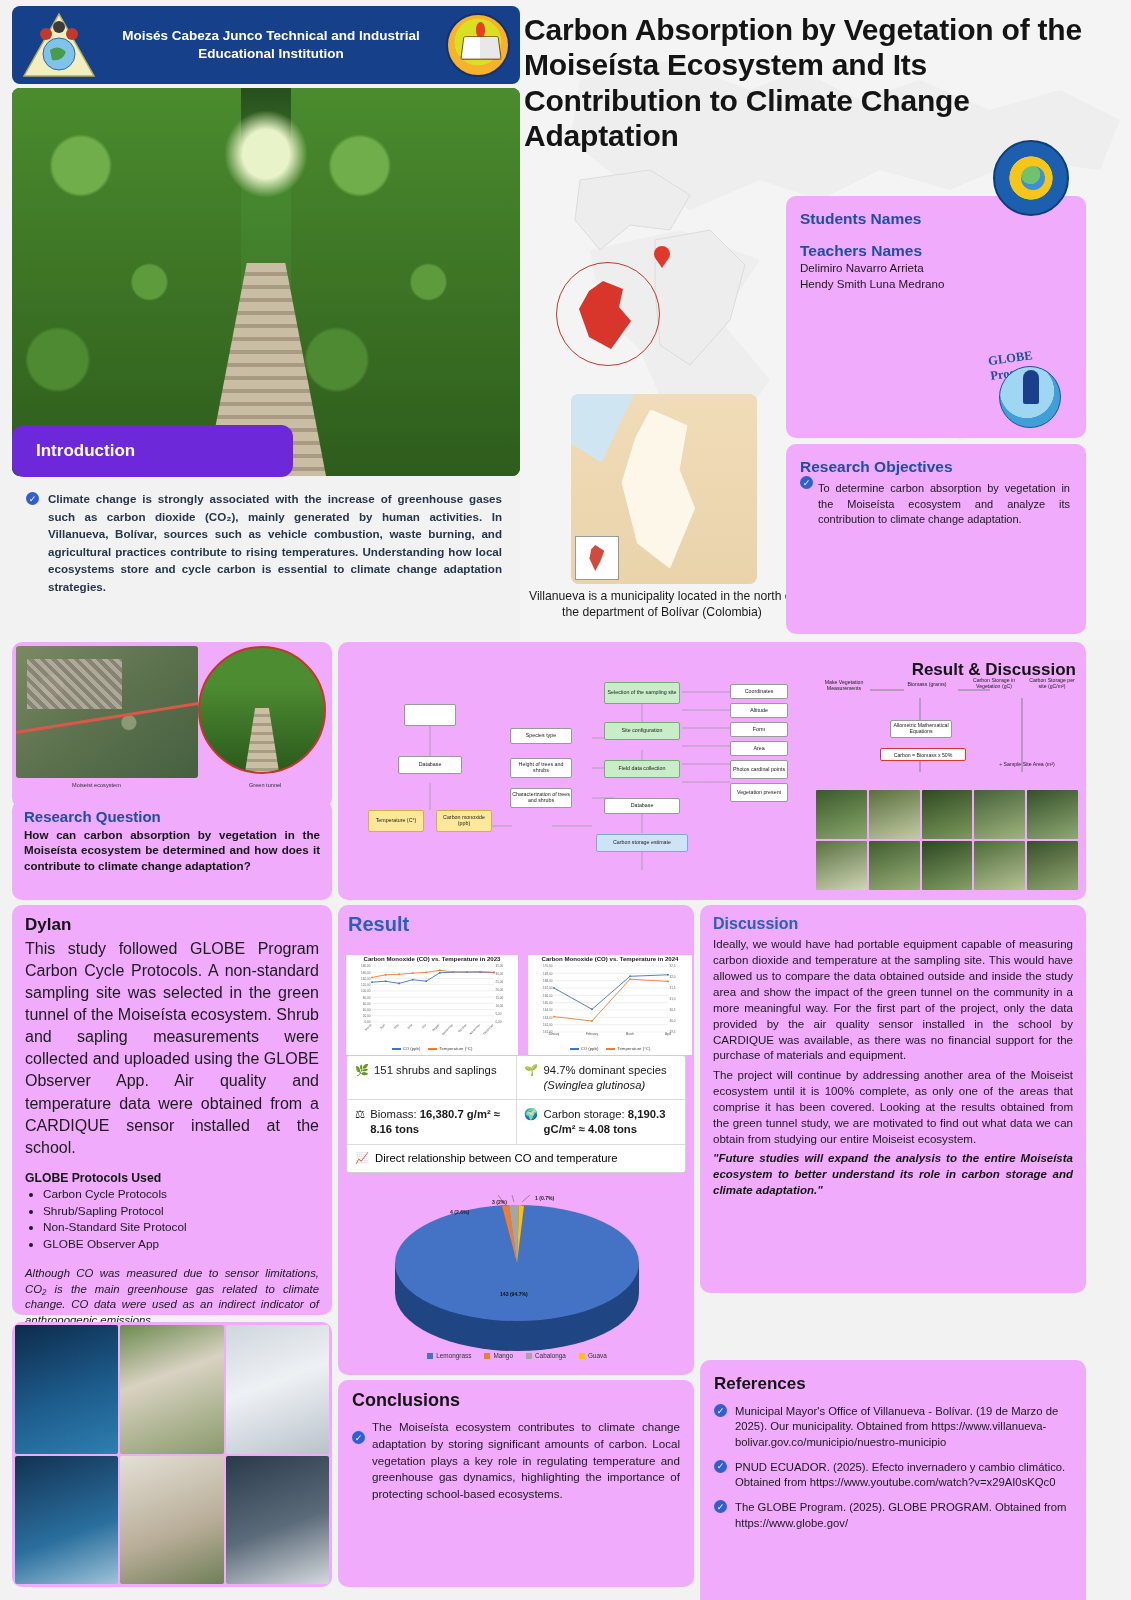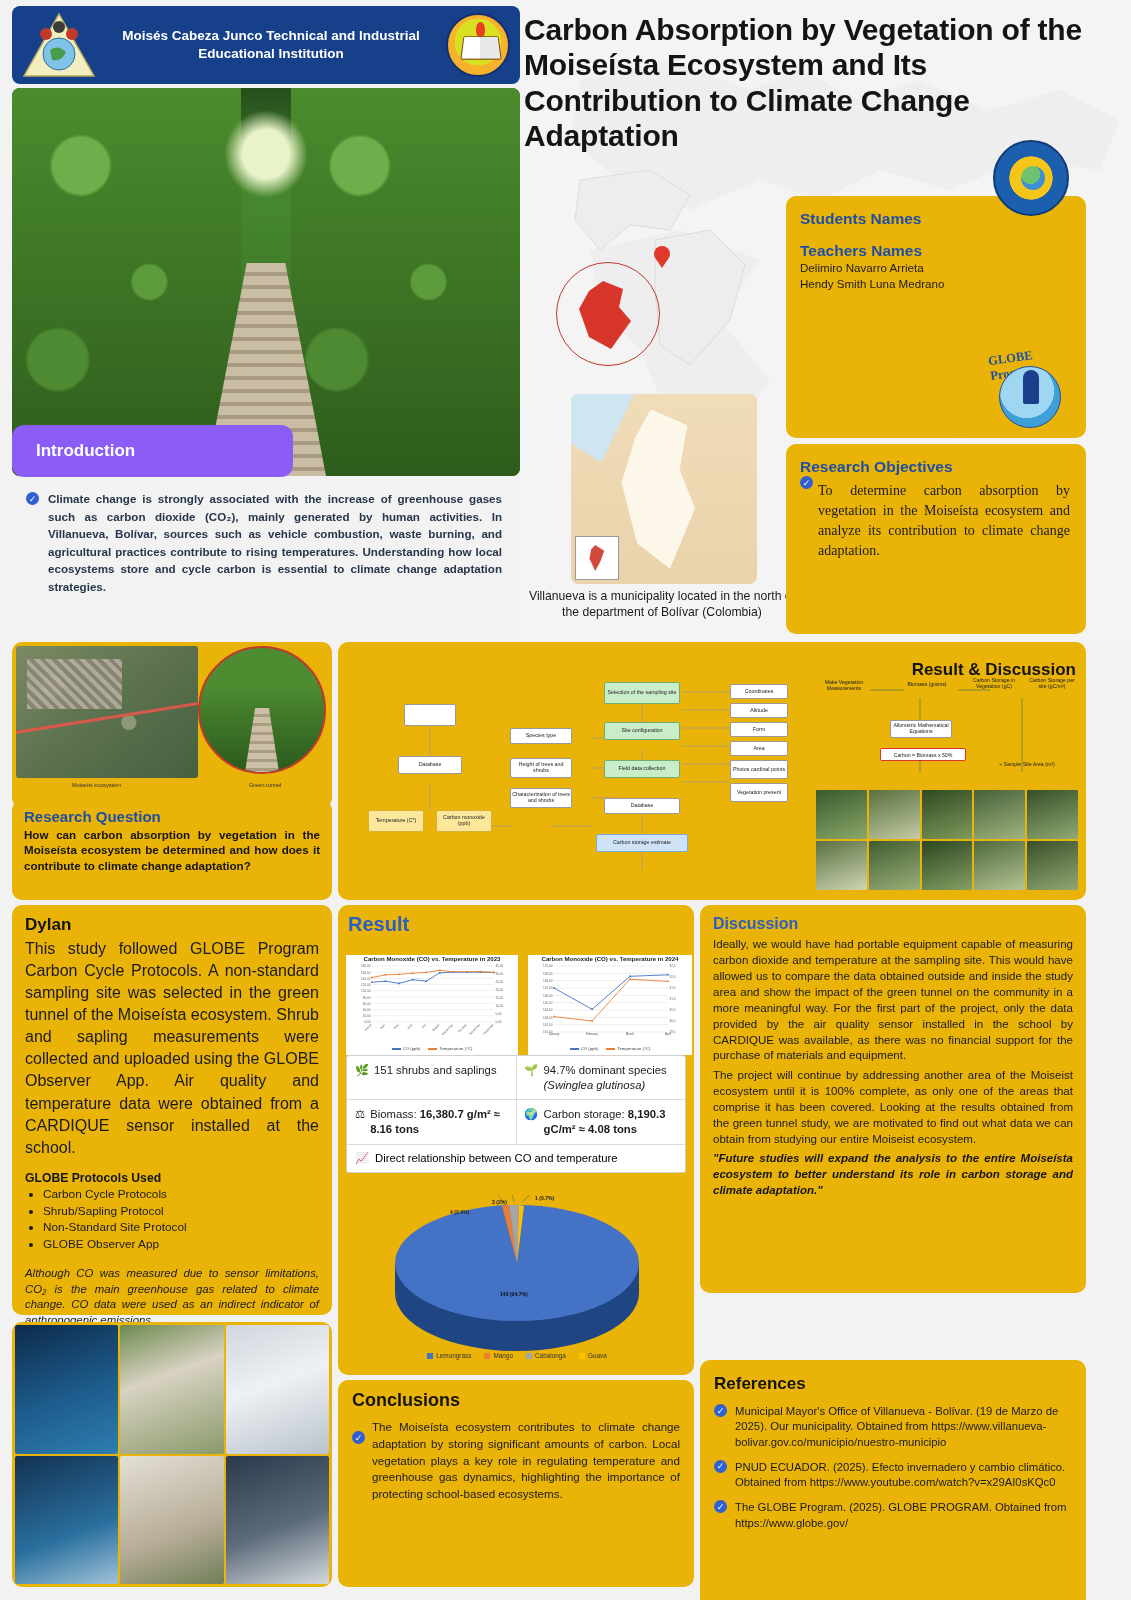--- a/index.html
+++ b/index.html
@@ -71,52 +71,51 @@
   .hero-photo .leafL { left: 0; }
   .hero-photo .leafR { right: 0; }
   .hero-photo .sky {
     position: absolute; left: 42%; top: 6%; width: 16%; height: 22%;
     background: radial-gradient(ellipse,#e9f3c9 0 40%, rgba(233,243,201,0) 72%);
   }
 
   
   .intro-tab {
     position: absolute; left: 12px; top: 425px; width: 281px; height: 52px;
-    background: #8b5cf6; border-radius: 12px;
+    background: #6d28d9; border-radius: 12px;
     display: flex; align-items: center; padding-left: 24px;
     color: #fff; font-size: 17px; font-weight: bold;
   }
   .intro-body {
     position: absolute; left: 12px; top: 478px; width: 508px; height: 144px;
     background: #f2f2f2; padding: 12px 18px 0 14px;
   }
   .intro-text {
     font-size: 11.6px; font-weight: bold; color: #27364b; line-height: 1.52;
     text-align: justify; padding-left: 22px;
   }
 
   
   .chk {
     width: 13px; height: 13px; border-radius: 50%; background: #2f5fd0;
     display: inline-flex; align-items: center; justify-content: center;
     color: #fff; font-size: 9px; flex: none;
   }
 
   
-  .card { background: #eab308; border-radius: 10px; position: absolute; }
+  .card { background: #f0abfc; border-radius: 10px; position: absolute; }
 
   .names-card { left: 786px; top: 196px; width: 300px; height: 242px; }
   .sec-title { color: #1f4fa3; font-size: 15.5px; font-weight: bold; }
   .names-list { font-size: 11.6px; color: #1b1b1b; line-height: 1.38; }
 
   .objectives-card { left: 786px; top: 444px; width: 300px; height: 190px; }
   .obj-text {
-    font-size: 14px; color: #1b1b1b; line-height: 1.42; text-align: justify;
+    font-size: 11px; color: #1b1b1b; line-height: 1.42; text-align: justify;
     padding-left: 18px;
-    font-family: Liberation Serif, serif;
   }
 
   
   .badge-vss {
     position: absolute; left: 993px; top: 140px; width: 76px; height: 76px;
     border-radius: 50%;
     background: radial-gradient(circle at 50% 50%, #f5c518 0 42%, #1b5fae 43% 72%, #0e3d78 73% 100%);
     border: 2px solid #0e3d78;
   }
   .badge-vss:after { content:""; position:absolute; left:26px; top:24px; width:24px; height:24px;

